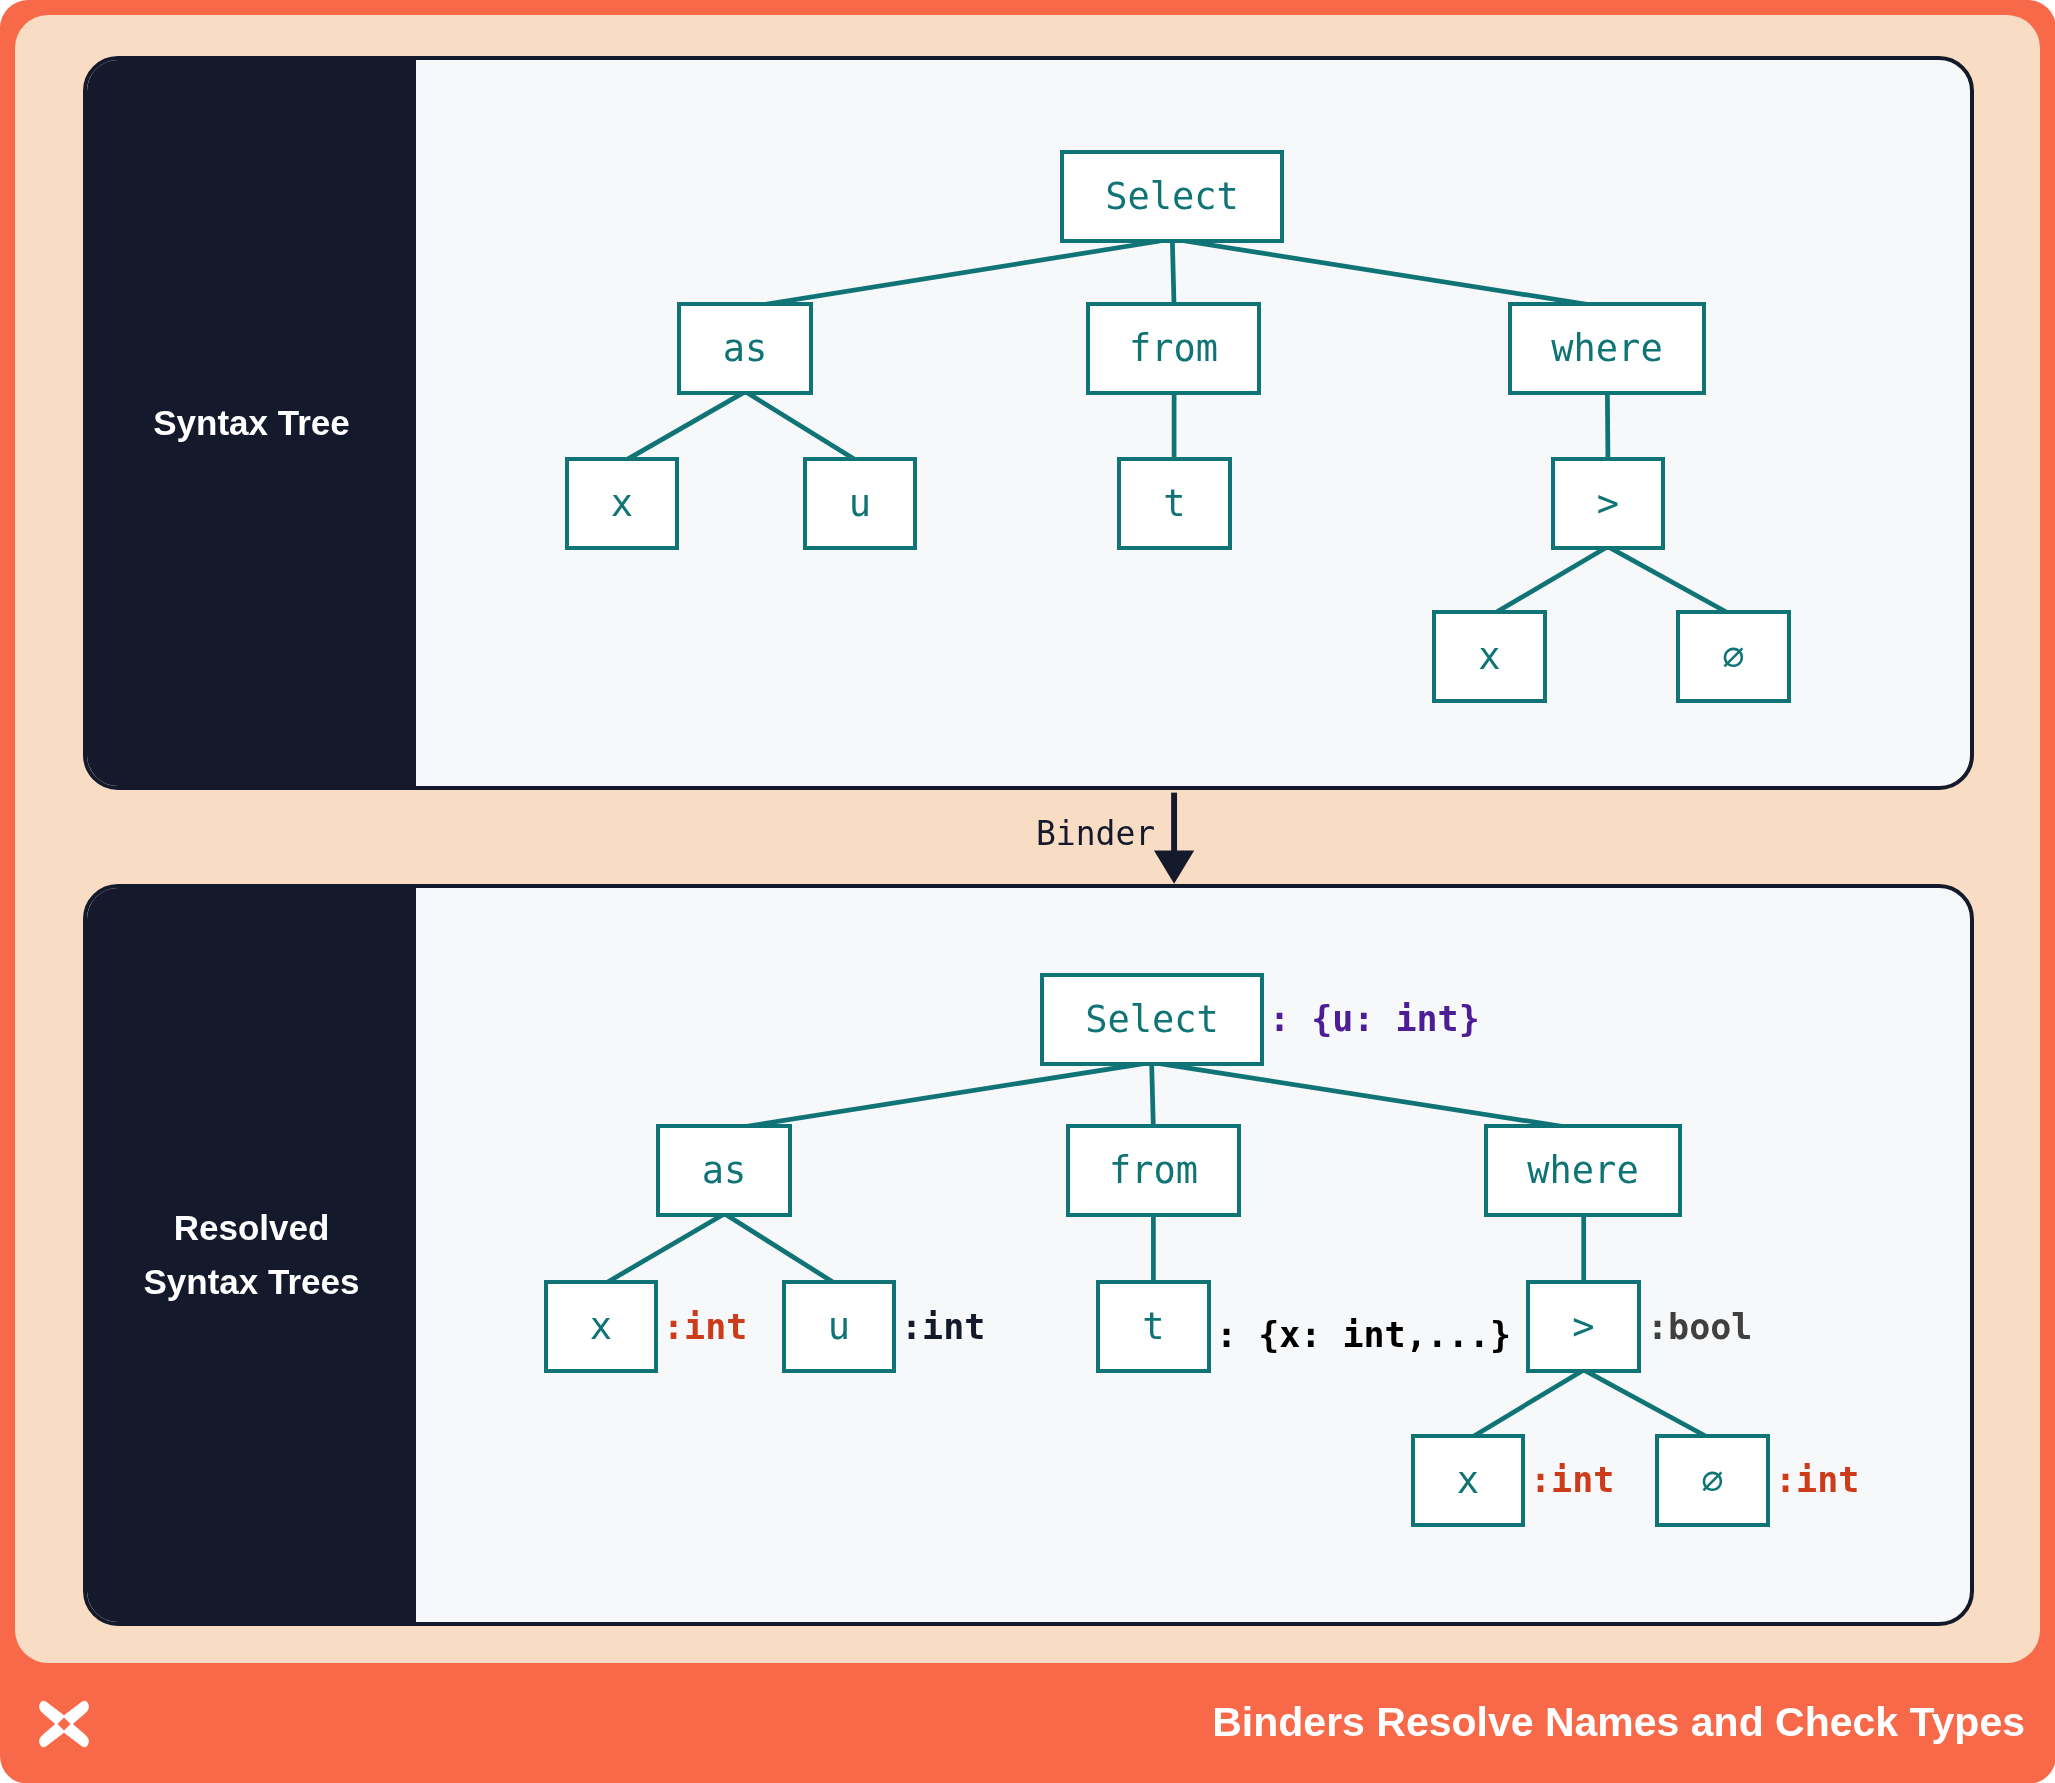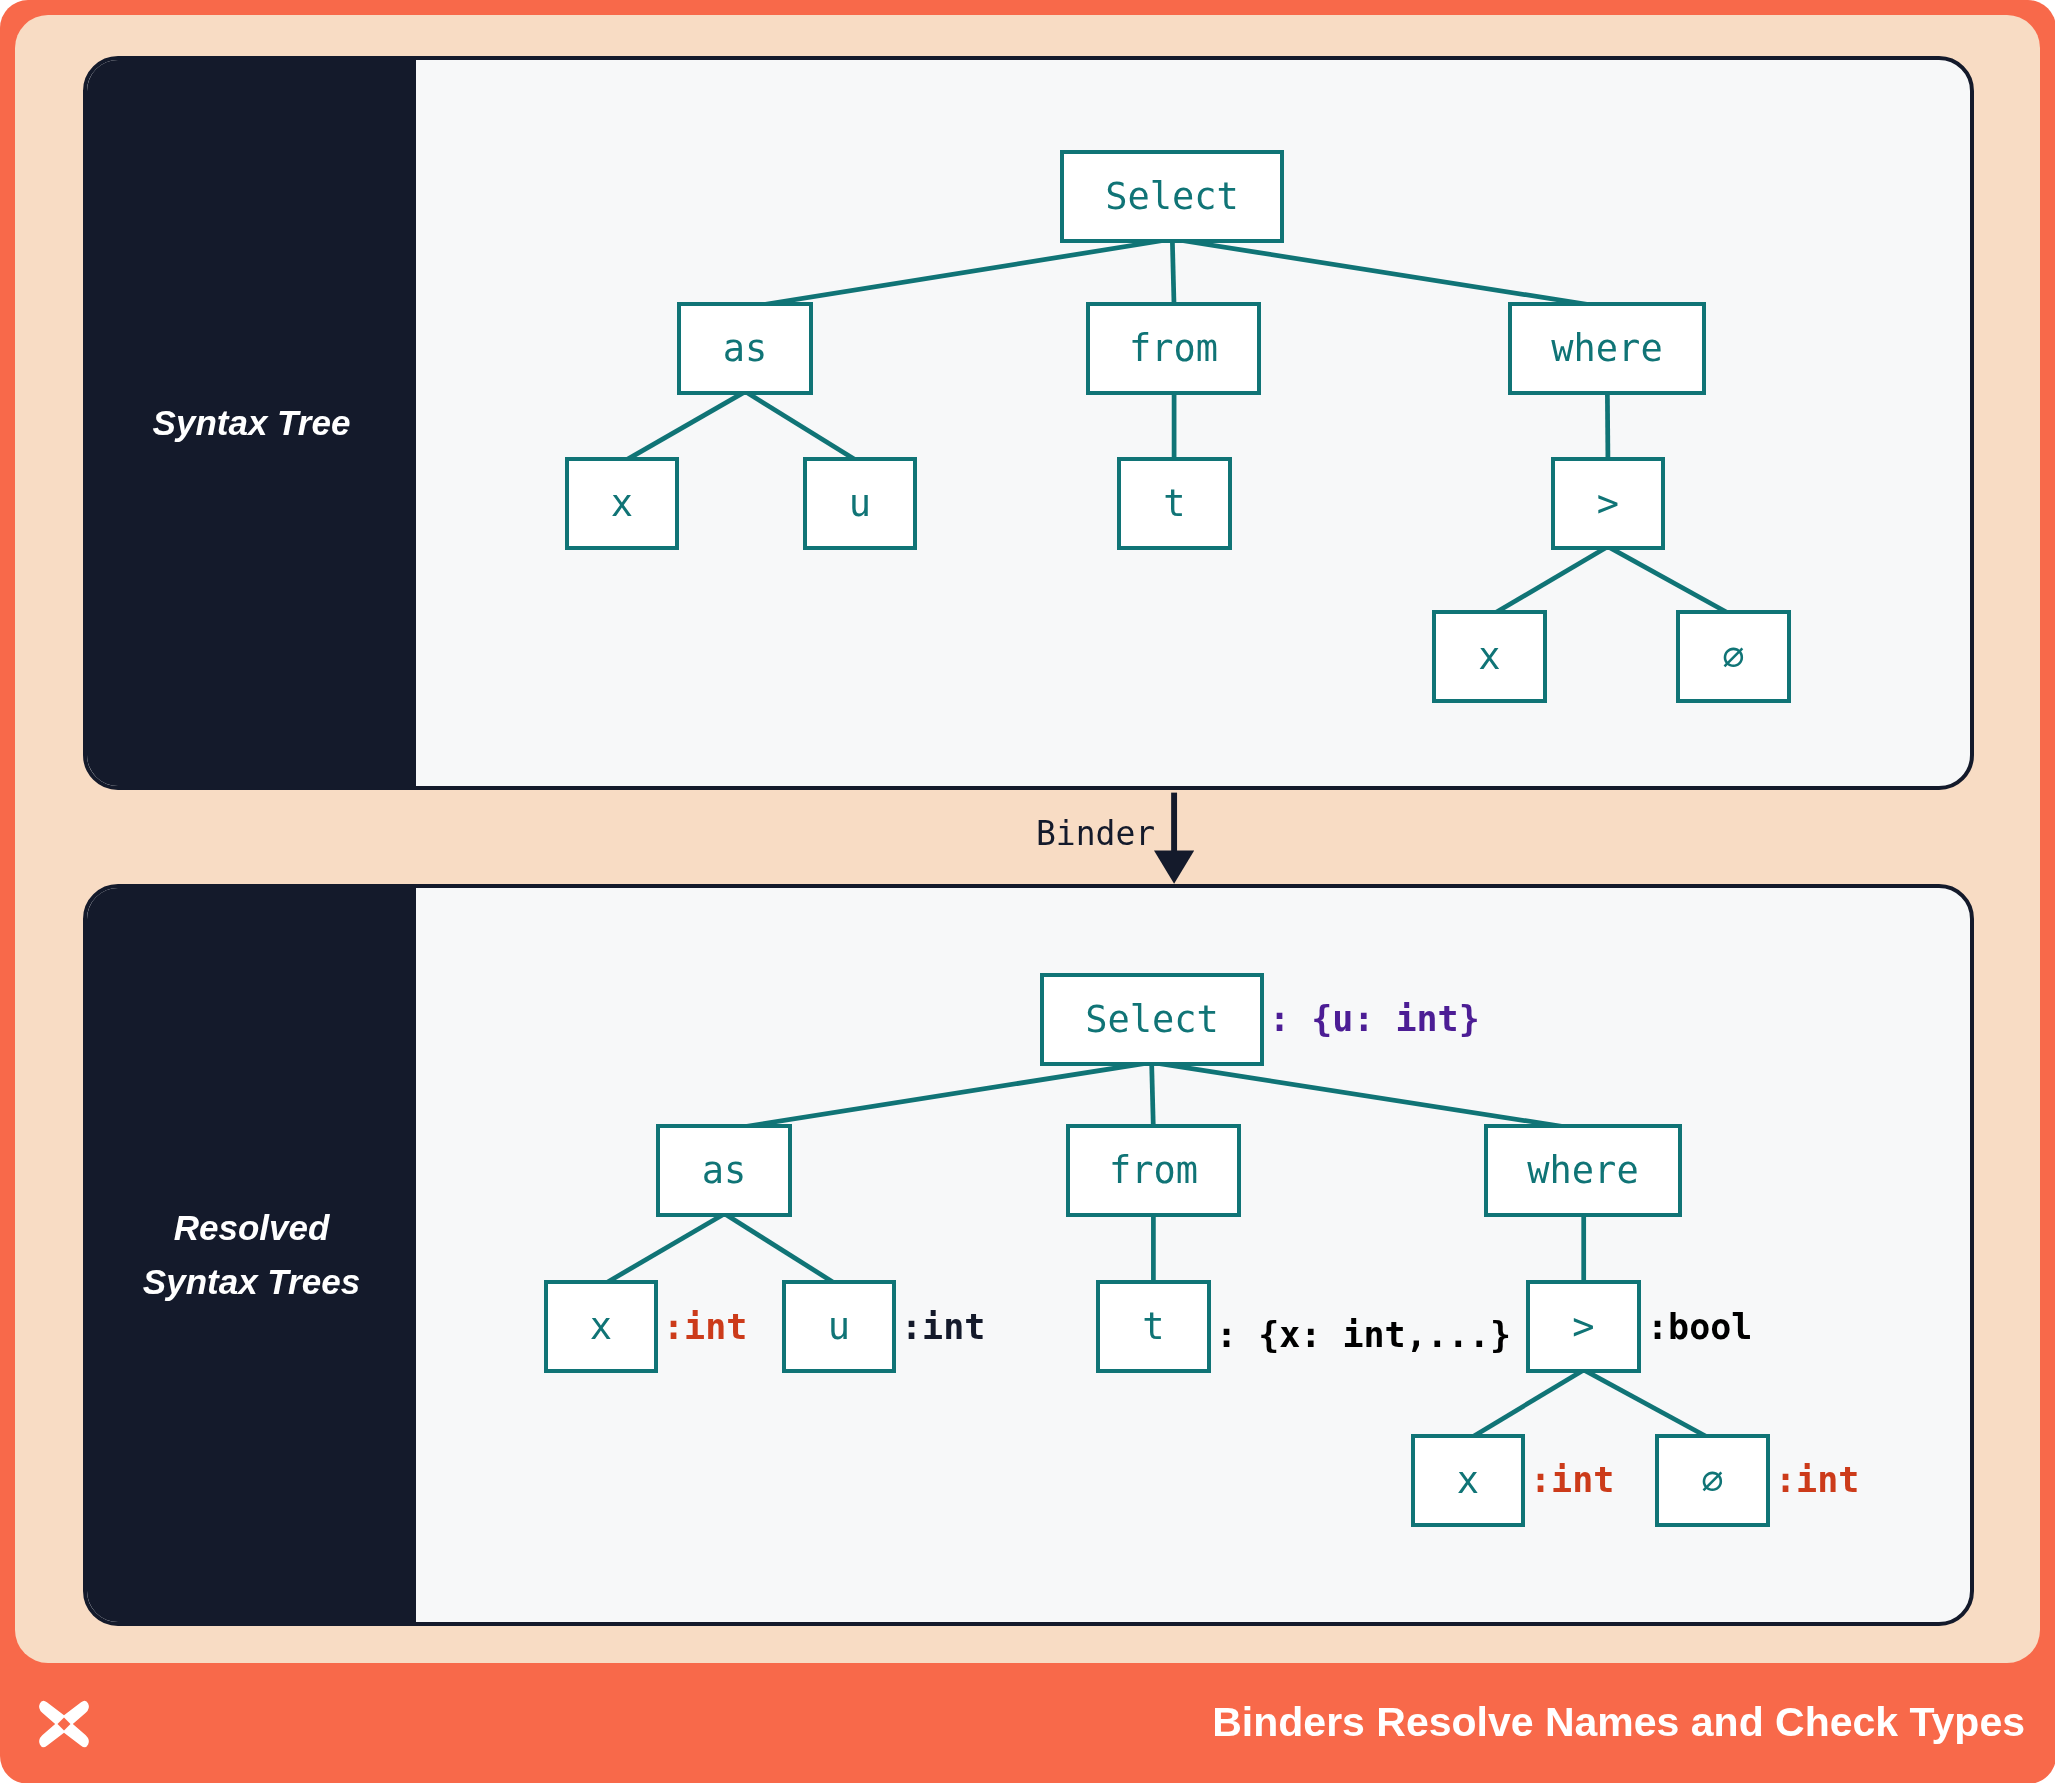--- a/index.html
+++ b/index.html
@@ -5,21 +5,21 @@
   :root{
     --orange:#F8694A; --peach:#F8DCC4; --navy:#141A2B; --teal:#107476;
     --red:#CC3B1A; --panel:#F7F8F9; --nodebg:#FFFFFF; --white:#FFFFFF;
   }
   html,body{margin:0;padding:0;background:#ffffff;}
   .slide{position:relative;width:2056px;height:1784px;background:var(--orange);
          border-radius:28px;overflow:hidden;font-family:"DejaVu Sans Mono",monospace;}
   .peach{position:absolute;left:15.4px;top:15.4px;width:2025px;height:1648px;
          background:var(--peach);border-radius:33px;}
   .panel{position:absolute;left:83px;width:1891px;background:var(--panel);
-         border:4.7px solid var(--navy);border-radius:35px;box-sizing:border-box;overflow:hidden;font-style:italic;}
+         border:4.7px solid var(--navy);border-radius:35px;box-sizing:border-box;overflow:hidden;}
   .panel-top{top:56px;height:734px;}
   .panel-bottom{top:884px;height:742px;}
   .sidebar{position:absolute;left:0;top:0;bottom:0;width:329px;background:var(--navy);
            display:flex;align-items:center;justify-content:center;text-align:center;}
   .sidebar-label{color:var(--white);font-family:"Liberation Sans",sans-serif;
                  font-weight:bold;font-size:35px;line-height:1.55;}
   .node{position:absolute;background:var(--nodebg);border:4.7px solid var(--teal);
         box-sizing:border-box;display:flex;align-items:center;justify-content:center;
         color:var(--teal);font-size:37px;z-index:6;white-space:pre;}
   .annotation{position:absolute;transform:translateY(-50%);font-weight:bold;
@@ -98,21 +98,21 @@
       <div class="node" style="left: 656px; top: 1124px; width: 136px; height: 93px;">as</div>
       <div class="node" style="left: 1066px; top: 1124px; width: 175px; height: 93px;">from</div>
       <div class="node" style="left: 1484px; top: 1124px; width: 198px; height: 93px;">where</div>
       <div class="node" style="left: 544px; top: 1280px; width: 114px; height: 93px;">x</div>
       <div class="annotation" style="left: 663px; top: 1327px; color: rgb(204, 59, 26);">:int</div>
       <div class="node" style="left: 782px; top: 1280px; width: 114px; height: 93px;">u</div>
       <div class="annotation" style="left: 901px; top: 1327px; color: rgb(20, 26, 43);">:int</div>
       <div class="node" style="left: 1096px; top: 1280px; width: 115px; height: 93px;">t</div>
       <div class="annotation" style="left: 1216px; top: 1327px; color: #000000; margin-top: 8px;">: {x: int,...}</div>
       <div class="node" style="left: 1526px; top: 1280px; width: 115px; height: 93px;">&gt;</div>
-      <div class="annotation" style="left: 1647px; top: 1327px; color: #000000;">:bool</div>
+      <div class="annotation" style="left: 1647px; top: 1327px; color: #404040;">:bool</div>
       <div class="node" style="left: 1411px; top: 1434px; width: 114px; height: 93px;">x</div>
       <div class="annotation" style="left: 1530px; top: 1480px; color: rgb(204, 59, 26);">:int</div>
       <div class="node" style="left: 1655px; top: 1434px; width: 115px; height: 93px;">∅</div>
       <div class="annotation" style="left: 1775px; top: 1480px; color: rgb(204, 59, 26);">:int</div>
     </div>
 
   <svg class="logo" width="60" height="60" viewBox="0 0 102 102">
     <path d="M22 14 Q14 8 10 16 Q6 24 14 32 L36 51 L14 70 Q6 78 10 86 Q14 94 22 88 L51 66 L80 88 Q88 94 92 86 Q96 78 88 70 L66 51 L88 32 Q96 24 92 16 Q88 8 80 14 L51 36 Z" fill="#FFFFFF"></path>
     <path d="M51 40 L62 51 L51 62 L40 51 Z" fill="#F8694A"></path>
   </svg>

